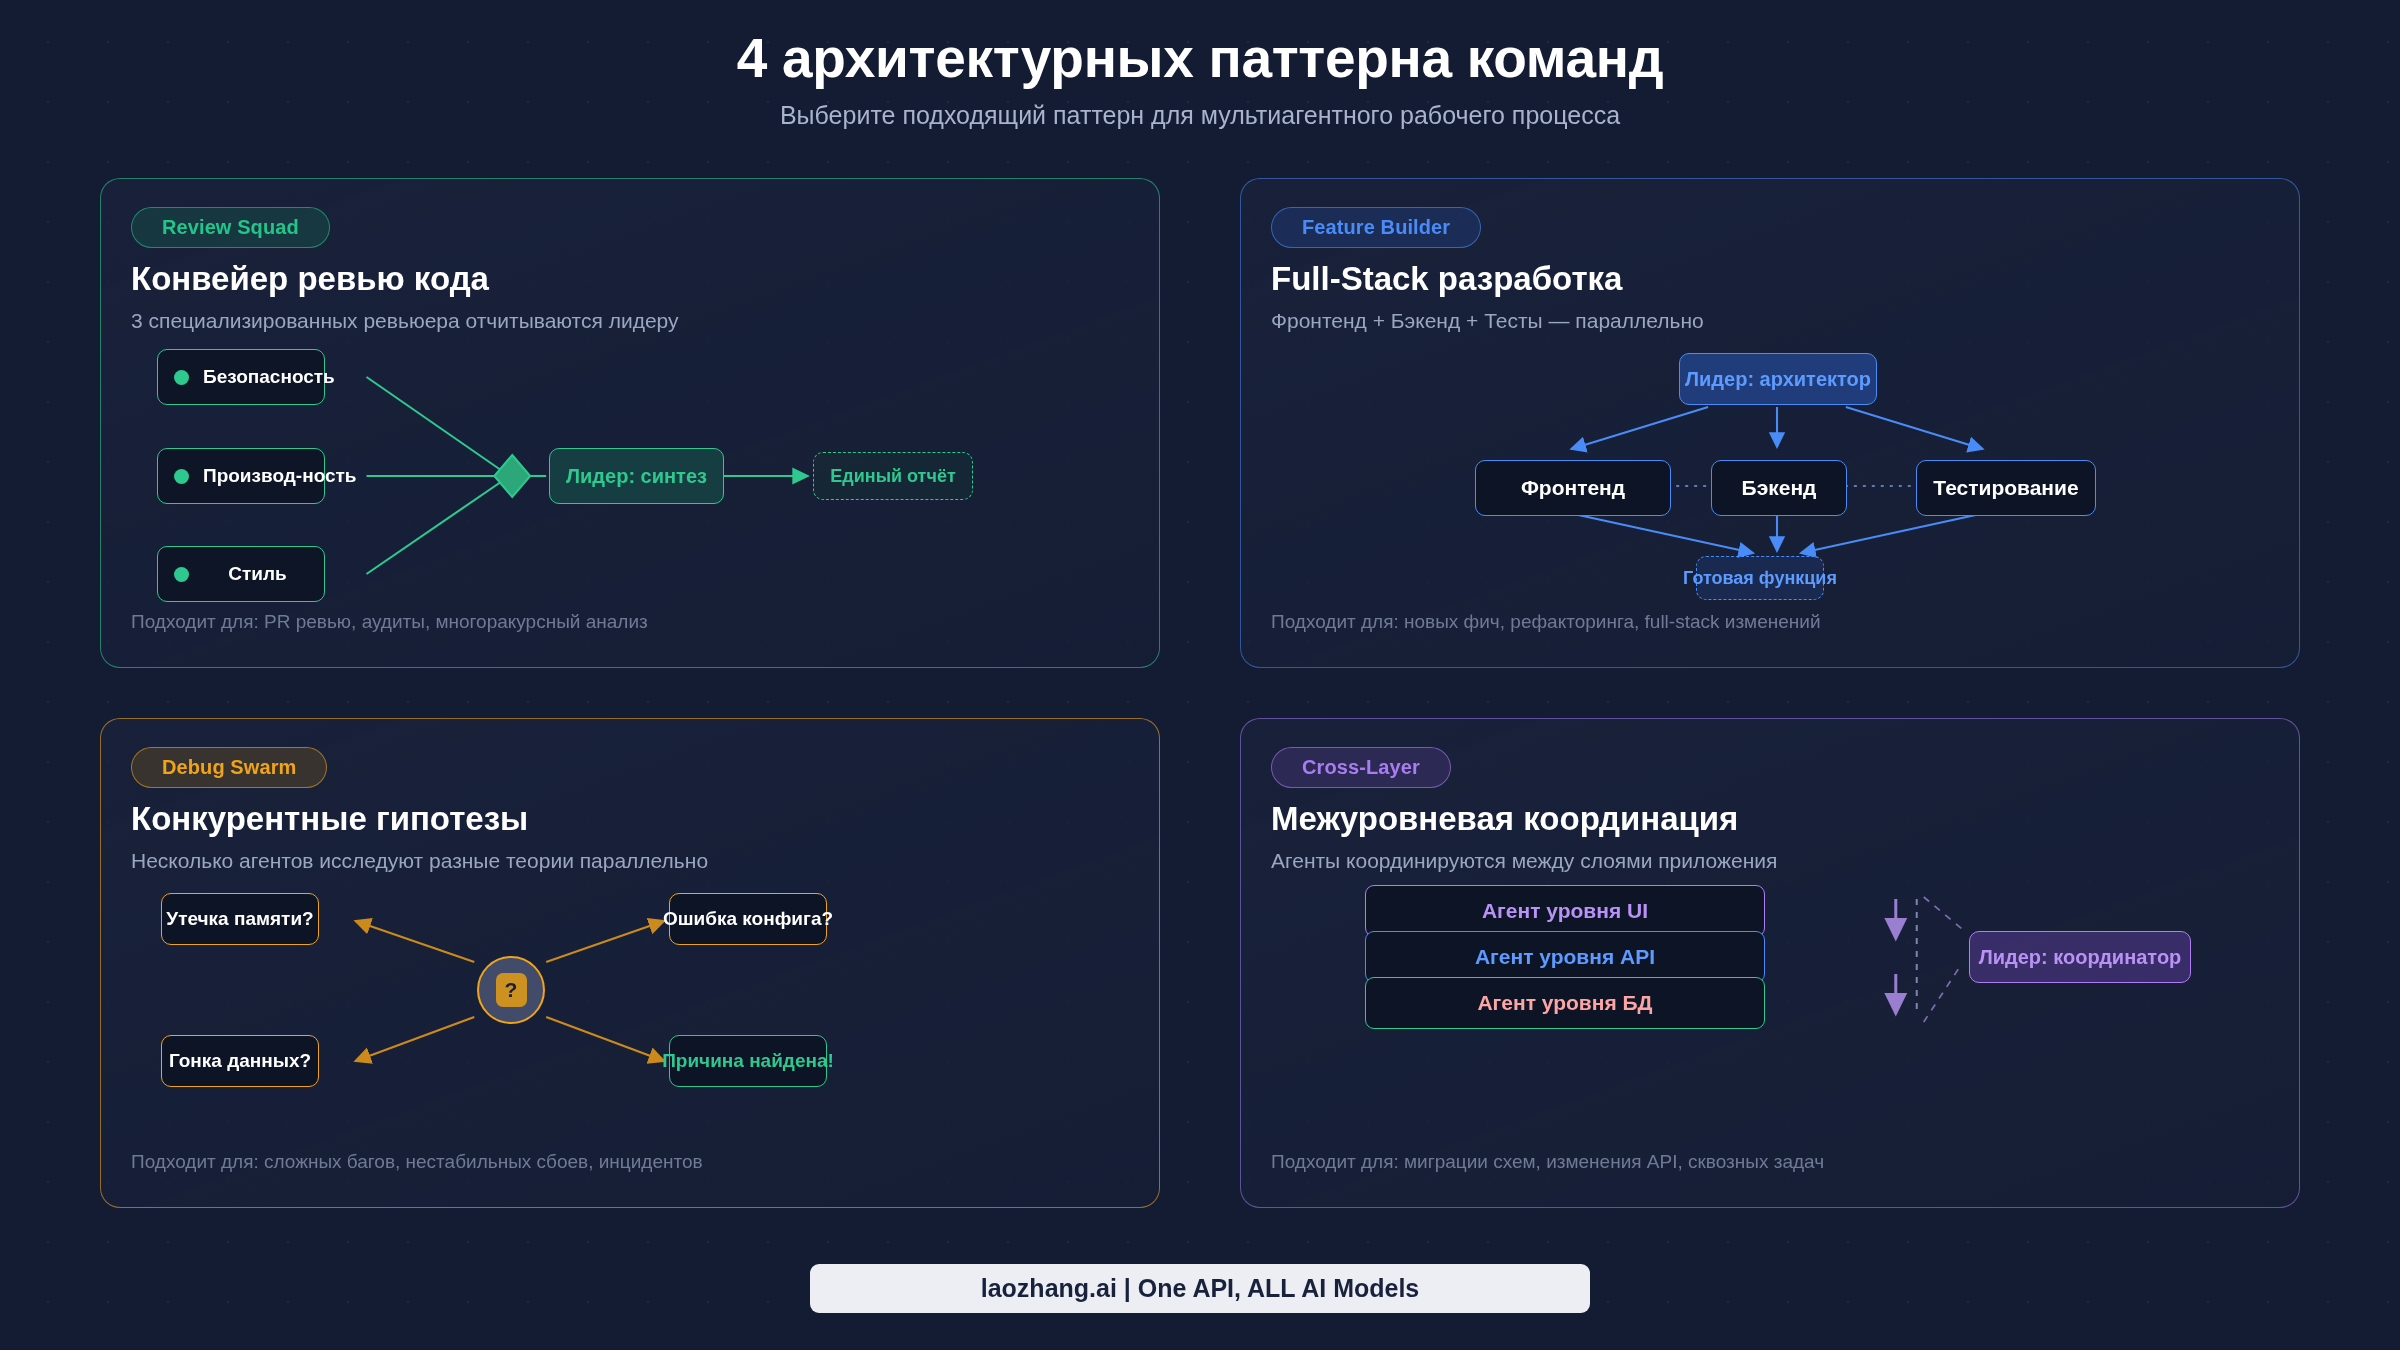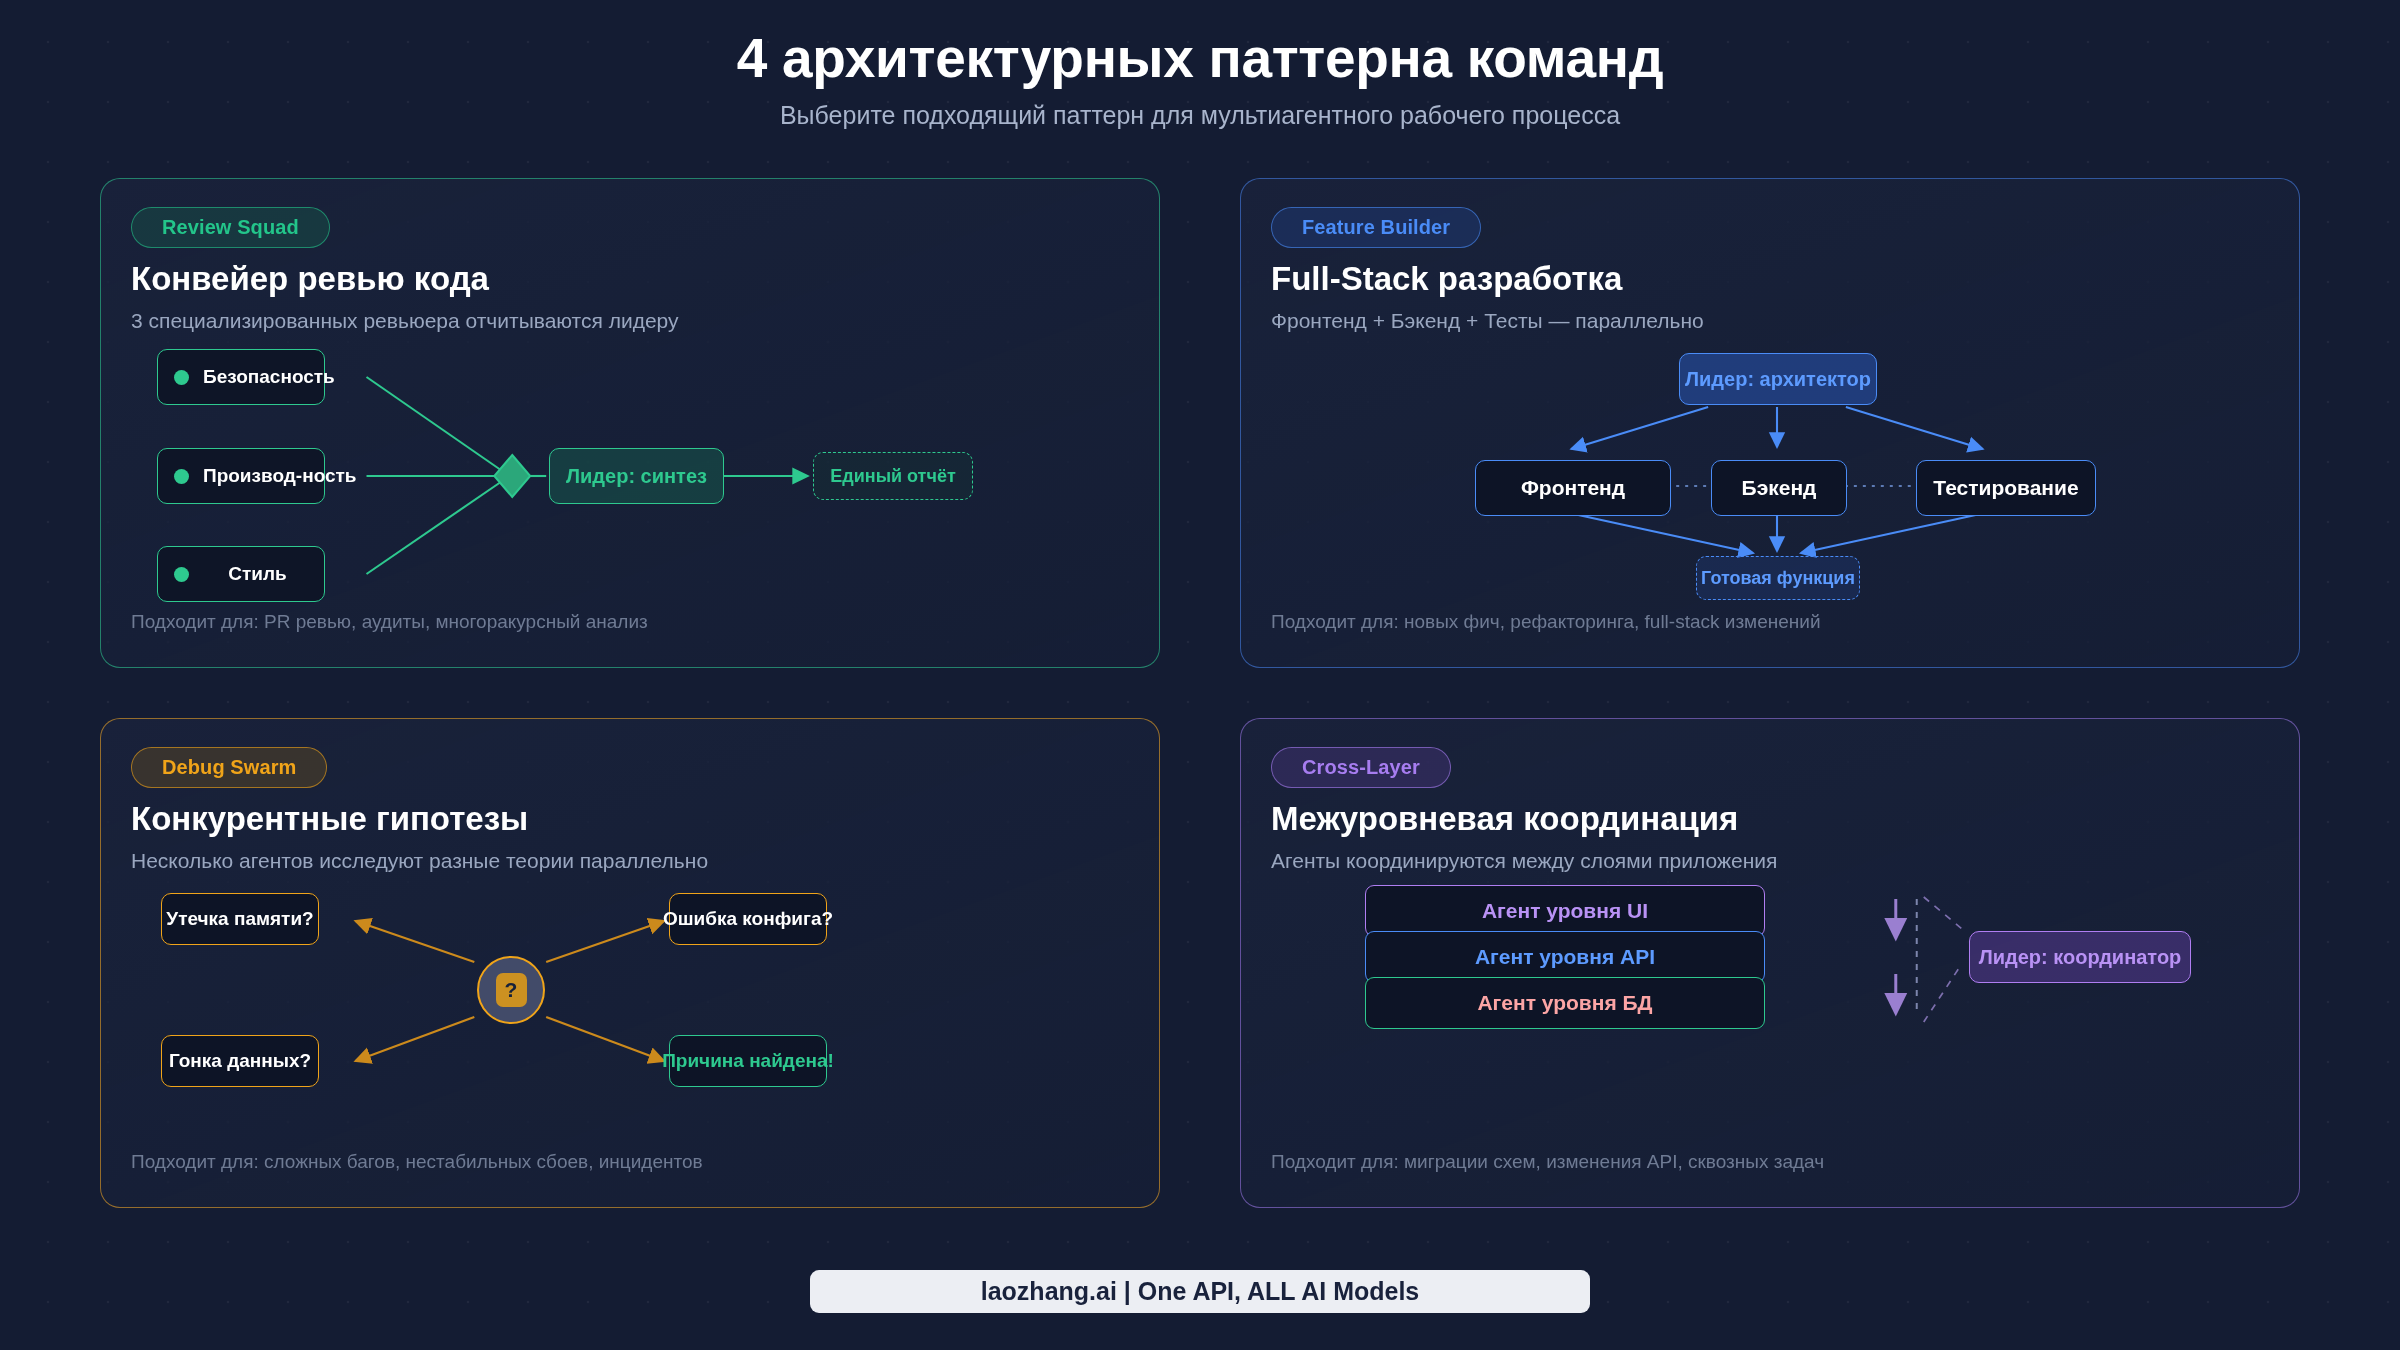--- a/index.html
+++ b/index.html
@@ -164,21 +164,21 @@
   .n-stack {
     height: 56px;
     background: #0d1426;
     border: 1.8px solid #4a8cf7;
     color: #ffffff;
     font-size: 21px;
     justify-content: center;
     padding: 0 22px;
   }
   .n-out-b {
-    width: 164px; height: 44px;
+    width: 128px; height: 44px;
     background: rgba(32,62,128,0.34);
     border: 1.9px dashed #4a8cf7;
     color: #5d9bff;
     font-size: 18px;
     justify-content: center;
   }
 
   
   .n-hyp {
     height: 52px;
@@ -225,21 +225,21 @@
     justify-content: center;
   }
 
   
   .footer {
     position: absolute;
     left: 50%;
     transform: translateX(-50%);
     bottom: 37px;
     width: 780px;
-    height: 43px;
+    height: 49px;
     background: #eceef3;
     border-radius: 9px;
     display: flex;
     align-items: center;
     justify-content: center;
     color: #19223c;
     font-size: 25px;
     font-weight: bold;
   }
 </style>

